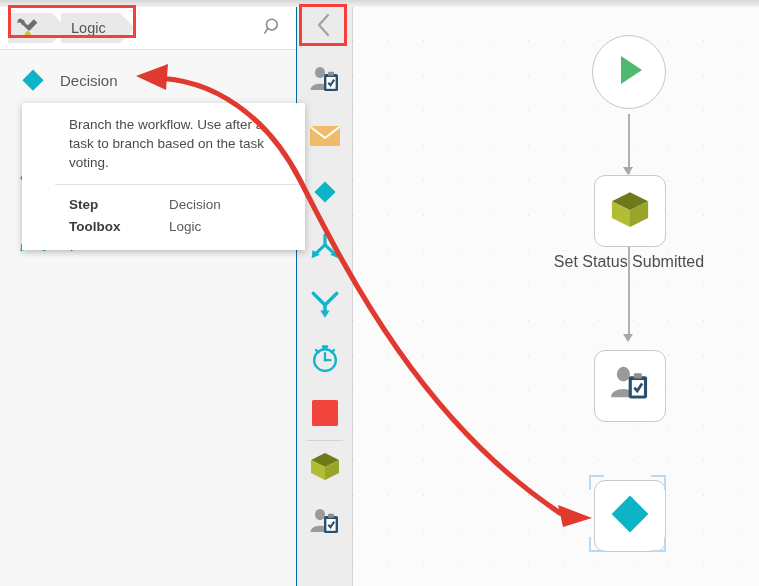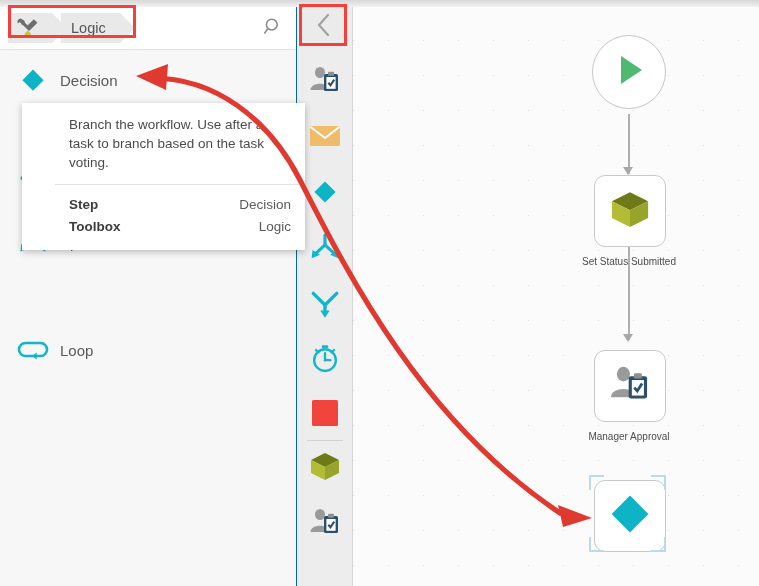--- a/index.html
+++ b/index.html
@@ -41,21 +41,21 @@
   .step-row{position:absolute;left:0;width:296px;height:54px;display:flex;align-items:center;}
   .step-ic{width:42px;min-width:42px;margin-left:12px;display:flex;align-items:center;justify-content:center;}
   .step-name{font-size:15px;color:#5a5a5a;margin-left:6px;}
 
   
   .tooltip{position:absolute;left:22px;top:96px;width:250px;background:#ffffff;
     box-shadow:0 2px 7px rgba(0,0,0,.26);z-index:40;padding-left:33px;}
   .tt-body{padding:12px 14px 12px 14px;font-size:13.5px;line-height:19px;color:#4b4b4b;}
   .tt-sep{height:1px;background:#e3e3e3;margin:0;}
   .tt-meta{padding:9px 14px 12px 14px;}
-  .tt-line{display:flex;font-size:13.5px;line-height:22px;justify-content:space-between;}
+  .tt-line{display:flex;font-size:13.5px;line-height:22px;}
   .tt-k{width:100px;color:#3c3c3c;font-weight:bold;}
   .tt-v{color:#5a5a5a;}
 
   
   .toolstrip{position:absolute;left:297px;top:7px;width:55px;height:579px;background:#ededed;
     border-right:1px solid #d5d5d5;}
   .tool-btn{position:absolute;left:0;width:55px;height:54px;display:flex;align-items:center;justify-content:center;}
   .tool-divider{position:absolute;left:10px;width:36px;height:1px;background:#d2d2d2;}
 
   
@@ -65,21 +65,21 @@
   
   .canvas{position:absolute;left:353px;top:7px;width:406px;height:579px;background:#fbfbfb;
     background-image:radial-gradient(#dcdcdc 0.9px,transparent 1px);
     background-size:35px 35px;background-position:18px 16px;overflow:hidden;}
 
   .node{position:absolute;}
   .node-start{width:72px;height:72px;border:1.6px solid #c6c6c6;border-radius:50%;background:#ffffff;
     display:flex;align-items:center;justify-content:center;}
   .node-box{width:70px;height:70px;border:1.4px solid #c9c9c9;border-radius:11px;background:#ffffff;
     display:flex;align-items:center;justify-content:center;}
-  .node-label{position:absolute;width:190px;text-align:center;font-size:10px;color:#4d4d4d;line-height:19px;}
+  .node-label{position:absolute;width:190px;text-align:center;font-size:16px;color:#4d4d4d;line-height:19px;}
   .connector{position:absolute;width:1.6px;background:#b0b0b0;}
   .arrowhead{position:absolute;width:0;height:0;border-left:5.5px solid transparent;
     border-right:5.5px solid transparent;border-top:8px solid #a8a8a8;}
   .sel-corner{position:absolute;width:13px;height:13px;border:2.4px solid #bcd9f2;}
 
   
   .anno-box{position:absolute;border:3px solid #f4403a;}
   .anno-text{position:absolute;color:#f4403a;font-size:15.5px;font-weight:bold;font-style:italic;
     font-family:"Liberation Sans","DejaVu Sans",sans-serif;white-space:nowrap;}
   .overlay-svg{position:absolute;left:0;top:0;width:759px;height:586px;pointer-events:none;z-index:60;}
@@ -159,29 +159,20 @@
             <path d="M15 12 L5.5 21" stroke="#12b5cb" stroke-width="3" stroke-linecap="round"></path>
             <path d="M15 12 L24.5 21" stroke="#12b5cb" stroke-width="3" stroke-linecap="round"></path>
             <path d="M2.5 24.5 L3.3 16.8 L10.2 21.3 Z" fill="#12b5cb"></path>
             <path d="M27.5 24.5 L26.7 16.8 L19.8 21.3 Z" fill="#12b5cb"></path>
           </svg>
         </span>
         <span class="step-name">Split</span>
       </div>
 
 
-      <div class="step-row" style="top:274px">
-        <span class="step-ic">
-          <svg width="34" height="26" viewBox="0 0 34 26">
-            <path d="M9.5 6 H24.5 a6.5 6.5 0 0 1 0 13 H9.5 a6.5 6.5 0 0 1 0 -13 Z" fill="none" stroke="#12b5cb" stroke-width="2.6"></path>
-            <path d="M16 19 L20.6 15.4 L20.6 22.6 Z" fill="#12b5cb"></path>
-          </svg>
-        </span>
-        <span class="step-name">Loop</span>
-      </div>
 
     </div>
 
     <div class="tooltip">
       <div class="tt-body">Branch the workflow. Use after a task to branch based on the task voting.</div>
       <div class="tt-sep"></div>
       <div class="tt-meta">
         <div class="tt-line">
           <span class="tt-k">Step</span>
           <span class="tt-v">Decision</span>
@@ -335,21 +326,20 @@
         <svg width="42" height="40" viewBox="0 0 32 30">
           <ellipse cx="11" cy="7.5" rx="5" ry="5.6" fill="#9a9a9a"></ellipse>
           <path d="M1.5 25 C1.5 16.8 20.5 16.8 20.5 25 Z" fill="#9a9a9a"></path>
           <rect x="15" y="9" width="14" height="17" rx="1.6" fill="#2b506e"></rect>
           <rect x="19" y="6.8" width="6" height="4" rx="1" fill="#8f8f8f"></rect>
           <rect x="17.4" y="12" width="9.2" height="11.8" fill="#ffffff"></rect>
           <path d="M19.3 17.8 L21.5 20.3 L25.2 14.6" fill="none" stroke="#2b506e" stroke-width="2.1"></path>
         </svg>
       </span>
     </div>
-    <div class="node-label" style="left:181px;top:420px">Manager Approval</div>
 
     <div class="node node-box" style="left:241px;top:473px">
       <span>
         <svg width="48" height="48" viewBox="0 0 48 48">
             <rect x="11" y="11" width="26" height="26" transform="rotate(45 24 24)" fill="#0cb4c6"></rect>
           </svg>
       </span>
     </div>
     <div class="sel-corner" style="left:236px;top:468px;border-right:none;border-bottom:none"></div>
     <div class="sel-corner" style="left:298px;top:468px;border-left:none;border-bottom:none"></div>

